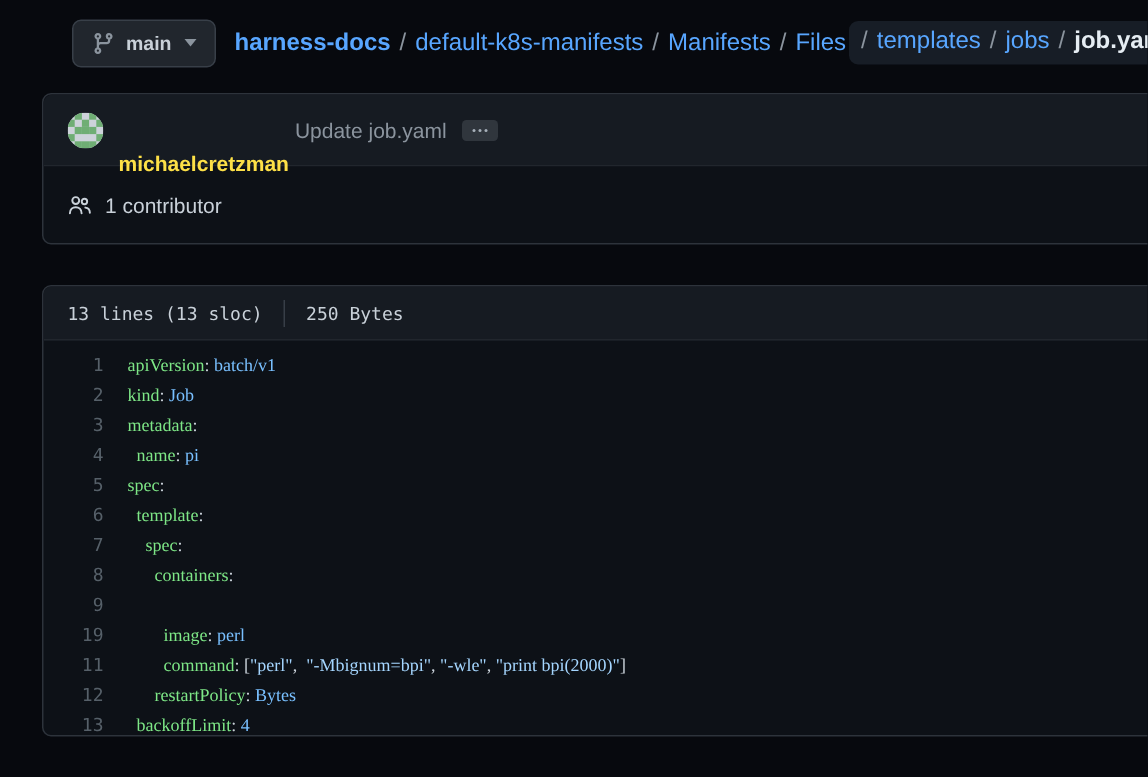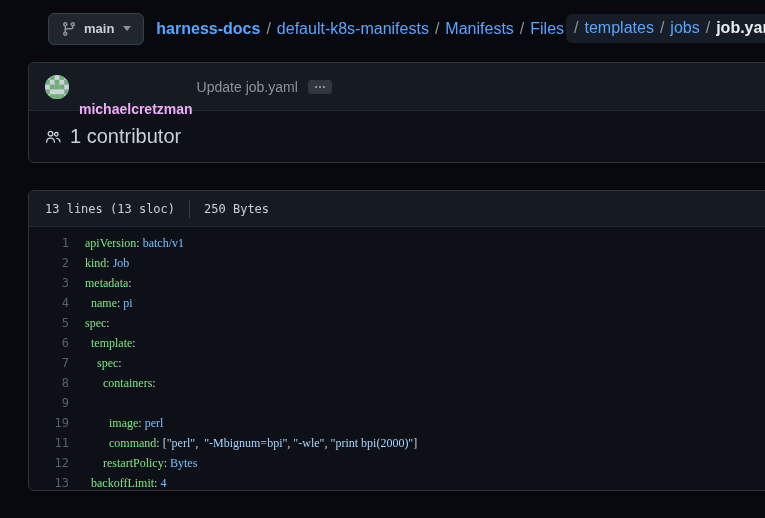--- a/index.html
+++ b/index.html
@@ -20,28 +20,28 @@
   .sep{color:#8b949e;padding:0 6px;}
   .hl-group{display:inline-flex;align-items:center;background:#171d26;border-radius:6px;
     padding:5px 9px 6px 2px;margin-left:2px;}
 
   
   .commit-box{position:absolute;left:28px;top:62px;width:760px;background:#0d1117;
     border:1px solid #2d333b;border-radius:6px;box-sizing:border-box;}
   .commit-header{height:47px;background:#161b22;border-bottom:1px solid #21262d;
     border-radius:6px 6px 0 0;display:flex;align-items:center;padding:0 16px;}
   .avatar{width:24px;height:24px;border-radius:50%;overflow:hidden;flex:none;cursor:pointer;}
-  .commit-author{margin-left:10px;font-size:14px;font-weight:600;color:#f0abfc;cursor:pointer;margin-top:44px;}
+  .commit-author{margin-left:10px;font-size:14px;font-weight:600;color:#fde047;cursor:pointer;margin-top:44px;}
   .commit-msg{margin-left:4px;font-size:14px;color:#8b949e;cursor:pointer;}
   .kebab-btn{margin-left:10px;width:24px;height:14px;background:#30363d;border:none;border-radius:3px;
     display:inline-flex;align-items:center;justify-content:center;gap:2px;cursor:pointer;padding:0;}
   .kebab-btn i{width:2px;height:2px;border-radius:50%;background:#a7b0ba;display:block;}
   .contrib-row{height:51px;display:flex;align-items:center;padding:0 16px;}
   .contrib-row svg{display:block;margin-right:9px;}
-  .contrib-label{font-size:20px;color:#c9d1d9;cursor:pointer;}
+  .contrib-label{font-size:14px;color:#c9d1d9;cursor:pointer;}
 
   
   .file-box{position:absolute;left:28px;top:190px;width:760px;height:301px;background:#0d1117;
     border:1px solid #2d333b;border-radius:6px;box-sizing:border-box;overflow:hidden;}
   .file-header{height:35px;background:#161b22;border-bottom:1px solid #21262d;
     display:flex;align-items:center;padding:0 16px;
     font-family:"DejaVu Sans Mono",monospace;font-size:12px;color:#c9d1d9;}
   .meta-divider{width:1px;height:18px;background:#373e47;margin:0 14px;}
   .code{padding:6px 0 4px;}
   .code-line{display:flex;height:20px;line-height:20px;

